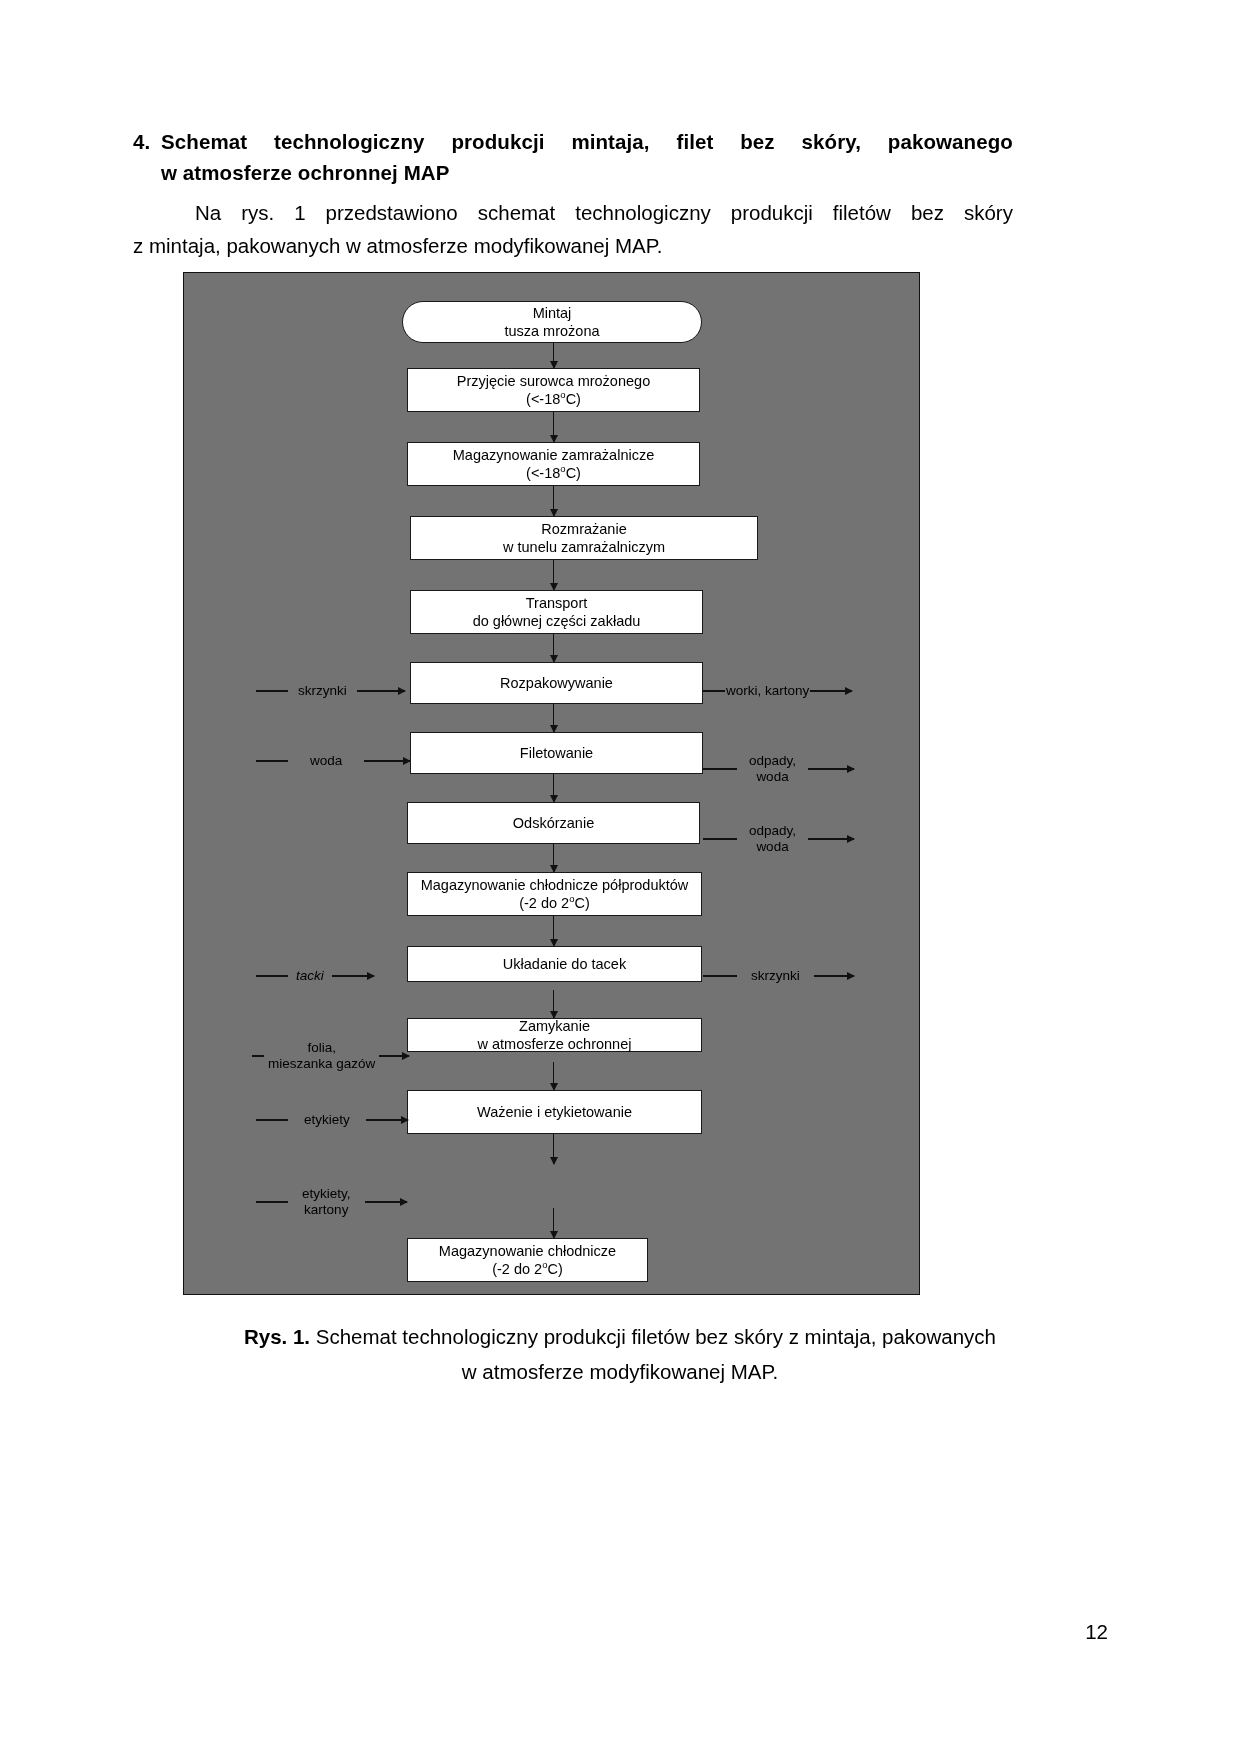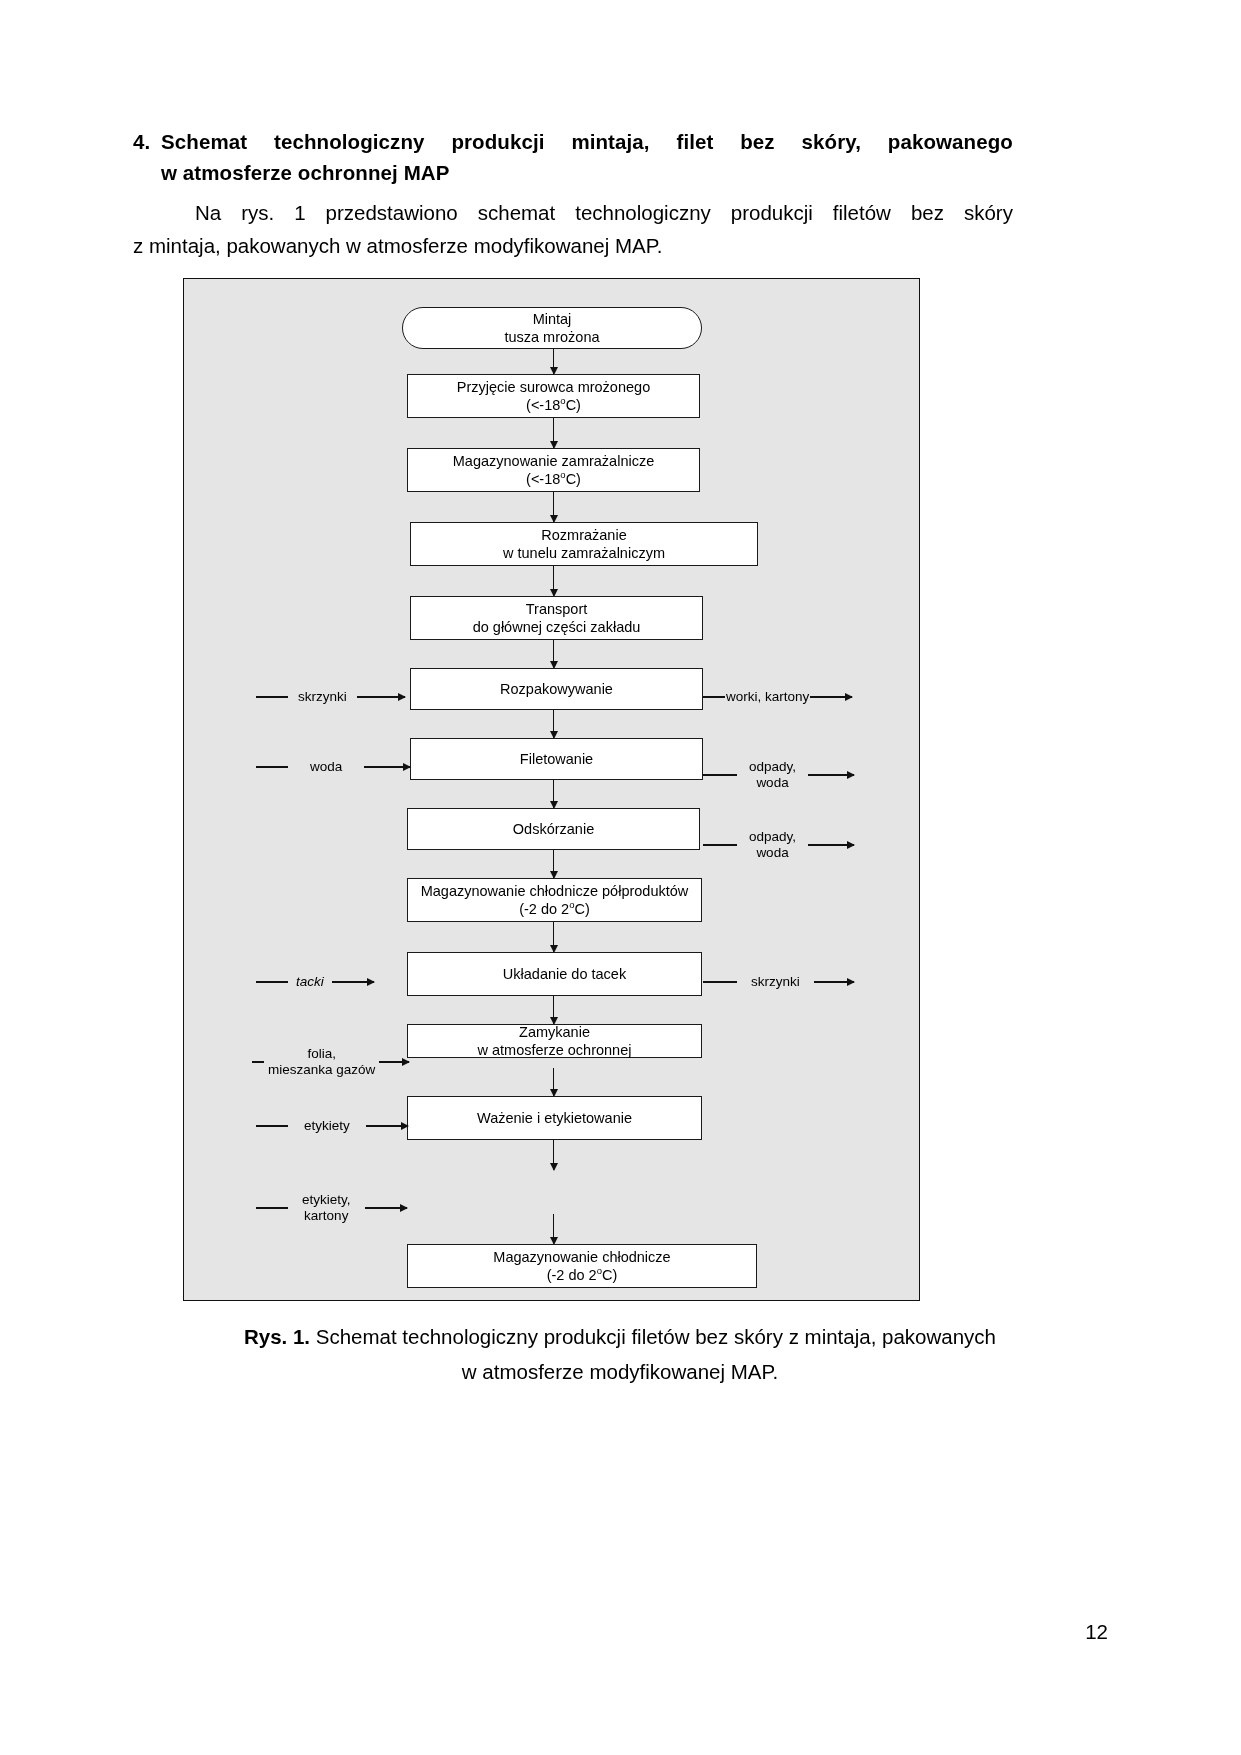--- a/index.html
+++ b/index.html
@@ -67,25 +67,25 @@
     padding-left: 62px;
   }
   .para-line2 {
     white-space: nowrap;
   }
 
   
   .figure-frame {
     position: absolute;
     left: 183px;
-    top: 278px;
+    top: 272px;
     width: 735px;
     height: 1021px;
     border: 1.5px solid #111111;
-    background: #e5e5e5;
+    background: #737373;
   }
 
   
   .flow {
     position: absolute;
     left: 0; top: 0;
     width: 735px;
     height: 1021px;
   }
 
@@ -326,21 +326,21 @@
         </span>
         <span class="arrow" style="width:46px;"></span>
       </div>
 
       <div class="node" style="left:223px; top:599px; width:295px; height:44px;">
         <span>Magazynowanie chłodnicze półproduktów</span>
         <span class="l2">(-2 do 2<sup>o</sup>C)</span>
       </div>
       <div class="vconn" style="left:369px; top:643px; height:30px;"></div>
 
-      <div class="node" style="left:223px; top:673px; width:295px; height:44px;padding-left:24px;">
+      <div class="node" style="left:223px; top:673px; width:295px; height:36px;padding-left:24px;">
         <span>Układanie do tacek</span>
       </div>
       <div class="vconn" style="left:369px; top:717px; height:28px;"></div>
 
       <div class="side" style="left:72px; top:695px;">
         <span class="dash" style="width:32px;"></span>
         <span class="lbl" style="margin:0 8px;font-style:italic;">
           <span>tacki</span>
         </span>
         <span class="arrow" style="width:42px;"></span>
@@ -386,21 +386,21 @@
 
       <div class="side" style="left:72px; top:913px;">
         <span class="dash" style="width:32px;"></span>
         <span class="lbl" style="margin:0 14px;">
           <span>etykiety,</span>
           <span class="l2">kartony</span>
         </span>
         <span class="arrow" style="width:42px;"></span>
       </div>
 
-      <div class="node" style="left:223px; top:965px; width:350px; height:44px;">
+      <div class="node" style="left:223px; top:965px; width:241px; height:44px;">
         <span>Magazynowanie chłodnicze</span>
         <span class="l2">(-2 do 2<sup>o</sup>C)</span>
       </div>
 
     </div>
   </div>
 
   <div class="caption">
     <div><b>Rys. 1.</b><span> Schemat technologiczny produkcji filetów bez skóry z mintaja, pakowanych</span></div>
     <div>w atmosferze modyfikowanej MAP.</div>

